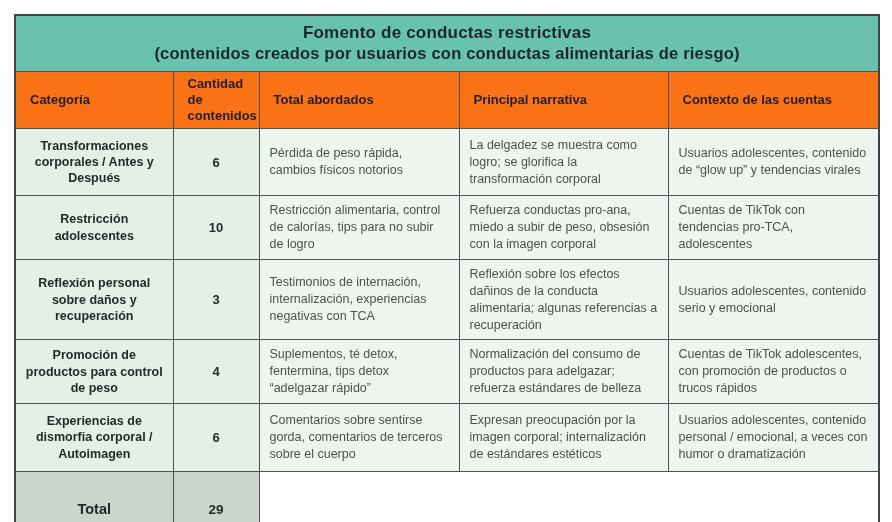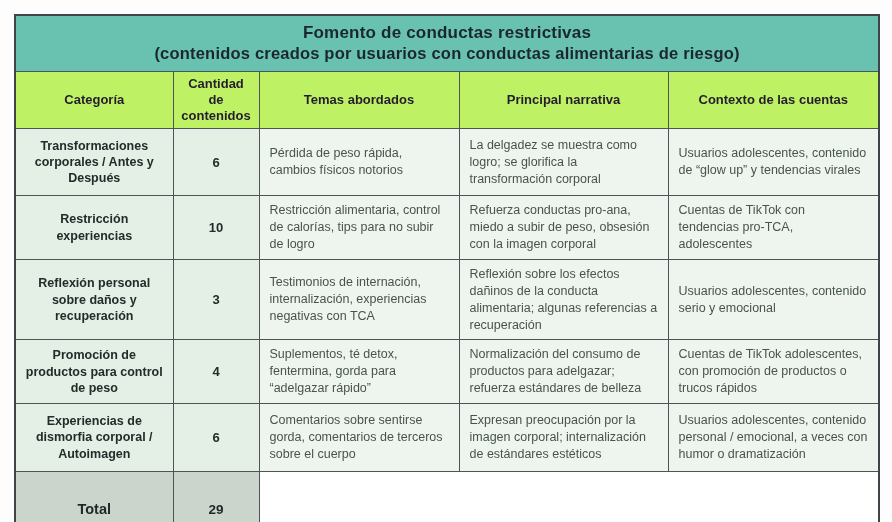--- a/index.html
+++ b/index.html
@@ -41,27 +41,27 @@
   }
   .title-line2 {
     font-size: 16.5px;
     font-weight: bold;
     color: #1c262e;
     margin-top: 1px;
     letter-spacing: 0.2px;
   }
   
   .col-head {
-    background: #bef264;
+    background: #f97316;
     color: #241d2e;
     font-size: 13px;
     font-weight: bold;
-    text-align: center;
+    text-align: left;
     height: 43px;
-    padding: 4px 6px;
+    padding: 4px 14px;
     line-height: 1.25;
   }
   
   .cat-cell {
     background: #e4efe6;
     font-weight: bold;
     font-size: 12.5px;
     color: #222d2a;
     text-align: center;
     padding: 0 8px;
@@ -124,53 +124,53 @@
       <tr>
         <td class="title-cell" colspan="5">
           <div class="title-line1">Fomento de conductas restrictivas</div>
           <div class="title-line2">(contenidos creados por usuarios con conductas alimentarias de riesgo)</div>
         </td>
       </tr>
 
       <tr>
         <th class="col-head">Categoría</th>
         <th class="col-head">Cantidad de contenidos</th>
-        <th class="col-head">Temas abordados</th>
+        <th class="col-head">Total abordados</th>
         <th class="col-head">Principal narrativa</th>
         <th class="col-head">Contexto de las cuentas</th>
       </tr>
 
       <tr class="r1">
         <td class="cat-cell">Transformaciones corporales / Antes y Después</td>
         <td class="count-cell">6</td>
         <td class="body-cell">Pérdida de peso rápida, cambios físicos notorios</td>
         <td class="body-cell">La delgadez se muestra como logro; se glorifica la transformación corporal</td>
         <td class="body-cell">Usuarios adolescentes, contenido de “glow up” y tendencias virales</td>
       </tr>
 
       <tr class="r2">
-        <td class="cat-cell">Restricción experiencias</td>
+        <td class="cat-cell">Restricción adolescentes</td>
         <td class="count-cell">10</td>
         <td class="body-cell">Restricción alimentaria, control de calorías, tips para no subir de logro</td>
         <td class="body-cell">Refuerza conductas pro-ana, miedo a subir de peso, obsesión con la imagen corporal</td>
         <td class="body-cell">Cuentas de TikTok con tendencias pro-TCA, adolescentes</td>
       </tr>
 
       <tr class="r3">
         <td class="cat-cell">Reflexión personal sobre daños y recuperación</td>
         <td class="count-cell">3</td>
         <td class="body-cell">Testimonios de internación, internalización, experiencias negativas con TCA</td>
         <td class="body-cell">Reflexión sobre los efectos dañinos de la conducta alimentaria; algunas referencias a recuperación</td>
         <td class="body-cell">Usuarios adolescentes, contenido serio y emocional</td>
       </tr>
 
       <tr class="r4">
         <td class="cat-cell">Promoción de productos para control de peso</td>
         <td class="count-cell">4</td>
-        <td class="body-cell">Suplementos, té detox, fentermina, gorda para “adelgazar rápido”</td>
+        <td class="body-cell">Suplementos, té detox, fentermina, tips detox “adelgazar rápido”</td>
         <td class="body-cell">Normalización del consumo de productos para adelgazar; refuerza estándares de belleza</td>
         <td class="body-cell">Cuentas de TikTok adolescentes, con promoción de productos o trucos rápidos</td>
       </tr>
 
       <tr class="r5">
         <td class="cat-cell">Experiencias de dismorfia corporal / Autoimagen</td>
         <td class="count-cell">6</td>
         <td class="body-cell">Comentarios sobre sentirse gorda, comentarios de terceros sobre el cuerpo</td>
         <td class="body-cell">Expresan preocupación por la imagen corporal; internalización de estándares estéticos</td>
         <td class="body-cell">Usuarios adolescentes, contenido personal / emocional, a veces con humor o dramatización</td>

